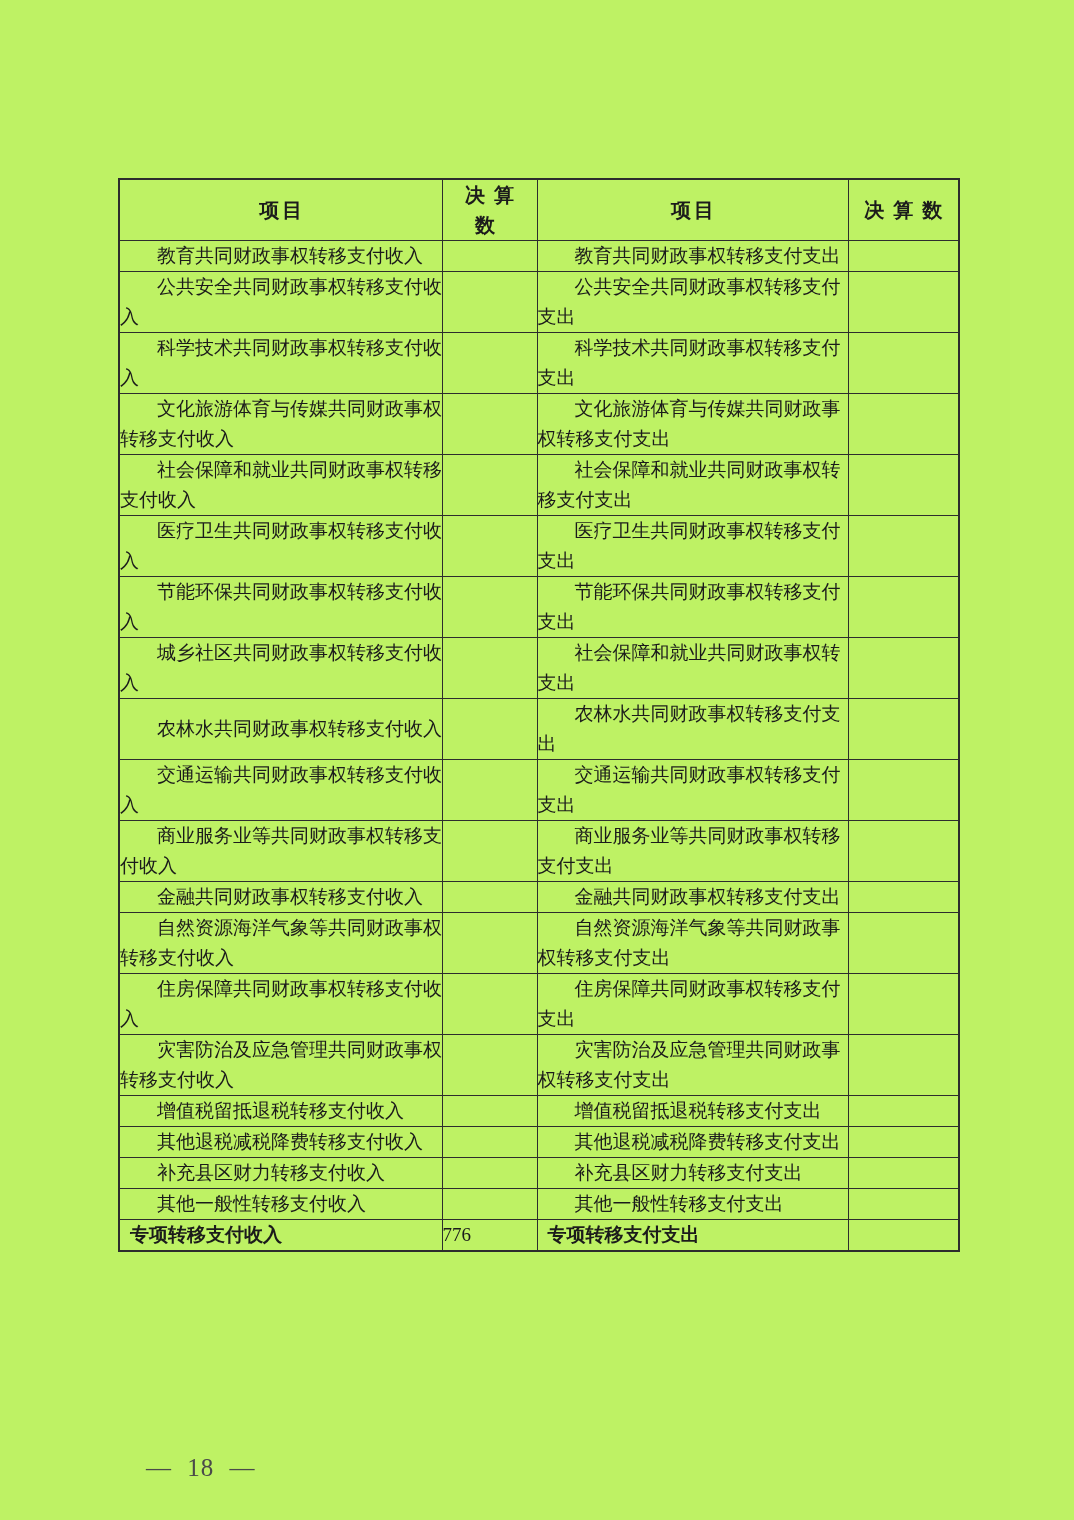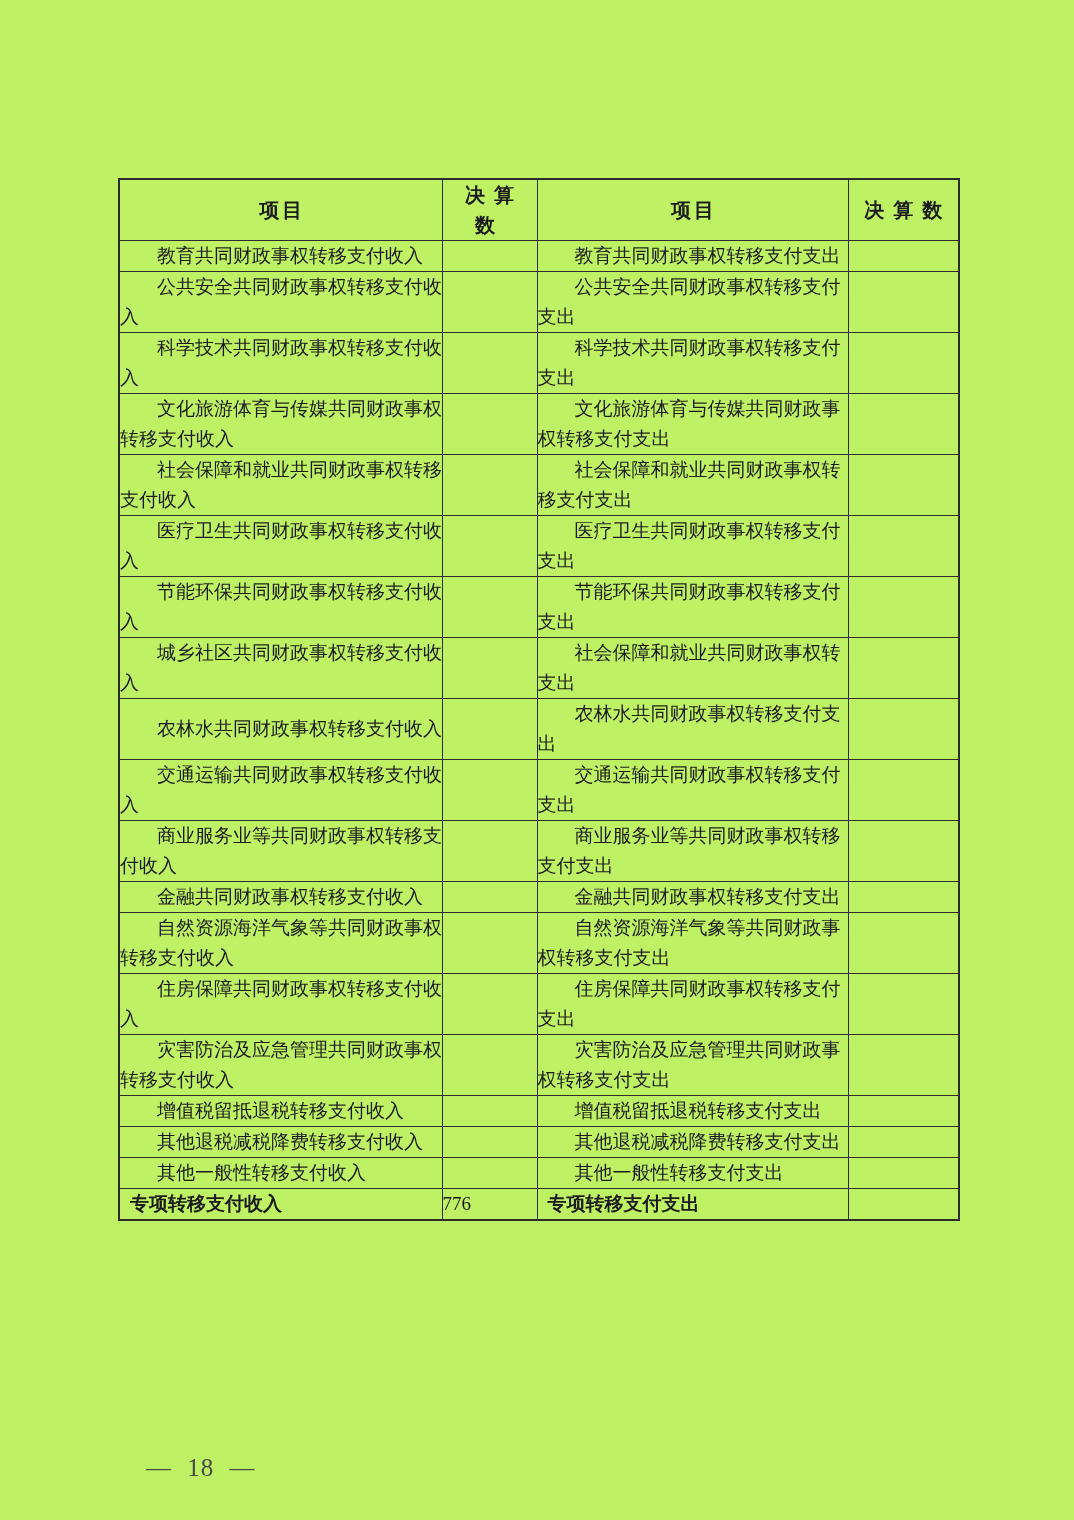--- a/index.html
+++ b/index.html
@@ -203,20 +203,26 @@
         <td class="item">增值税留抵退税转移支付支出</td>
         <td class="value"></td>
       </tr>
       <tr>
         <td class="item">其他退税减税降费转移支付收入</td>
         <td class="value"></td>
         <td class="item">其他退税减税降费转移支付支出</td>
         <td class="value"></td>
       </tr>
       <tr>
+        <td class="item">补充县区财力转移支付收入</td>
+        <td class="value"></td>
+        <td class="item">补充县区财力转移支付支出</td>
+        <td class="value"></td>
+      </tr>
+      <tr>
         <td class="item">其他一般性转移支付收入</td>
         <td class="value"></td>
         <td class="item">其他一般性转移支付支出</td>
         <td class="value"></td>
       </tr>
       <tr class="total-row">
         <td class="item">专项转移支付收入</td>
         <td class="value">776</td>
         <td class="item">专项转移支付支出</td>
         <td class="value"></td>

